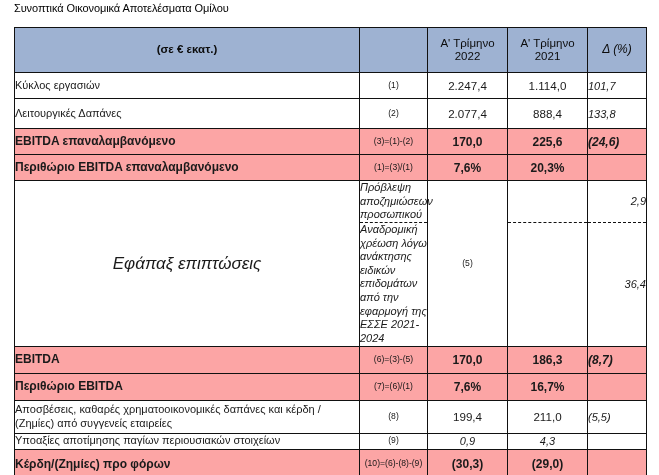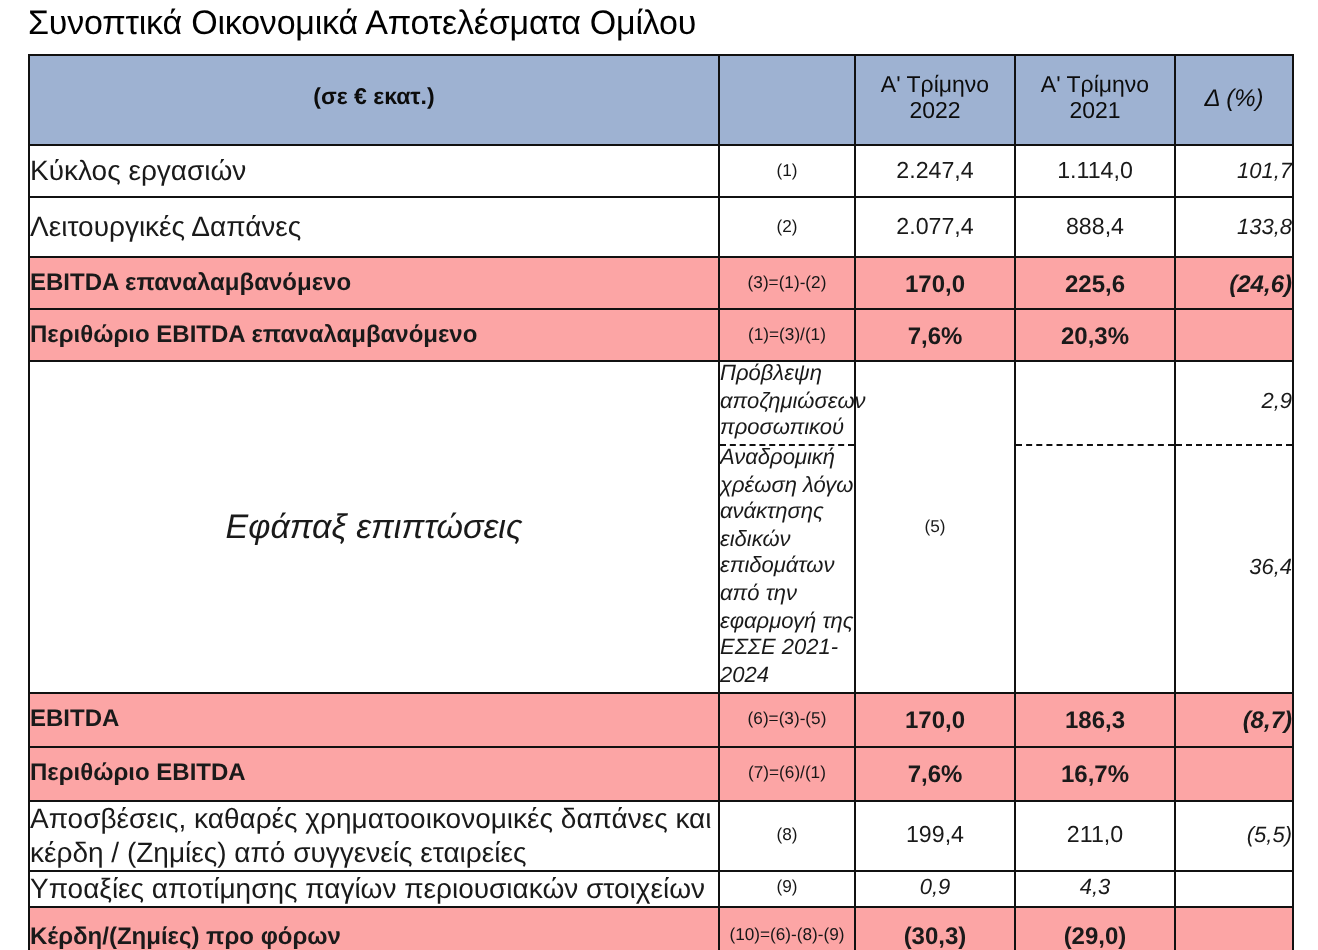--- a/index.html
+++ b/index.html
@@ -16,21 +16,21 @@
   }
   #page {
     position: relative;
     width: 659px;
     height: 475px;
   }
   #title {
     position: absolute;
     left: 14px;
     top: 2px;
-    font-size: 17px;
+    font-size: 11px;
     letter-spacing: -0.1px;
     color: #000000;
     white-space: nowrap;
   }
   #table-wrap {
     position: absolute;
     left: 14px;
     top: 27px;
     width: 632px;
   }
@@ -67,40 +67,40 @@
     font-size: 11.5px;
   }
   .hdr-row td.h-delta {
     font-style: italic;
     font-size: 12px;
   }
   .hdr-row td.h-ref { }
 
   td.lbl {
     padding: 3px 0 3px 6px;
-    font-size: 14px;
+    font-size: 11px;
     line-height: 1.22;
     text-align: left;
   }
   td.ref {
     text-align: center;
     font-size: 8.6px;
     line-height: 1.12;
     color: #171717;
   }
   td.num {
     text-align: center;
     font-size: 11.6px;
   }
   td.num.ital {
     font-style: italic;
     font-size: 11px;
   }
   td.delta {
-    text-align: right;
+    text-align: left;
     font-style: italic;
     font-size: 11px;
   }
 
   
   tr.hl td {
     background: #fca5a5;
   }
   tr.hl td.lbl {
     font-weight: bold;

